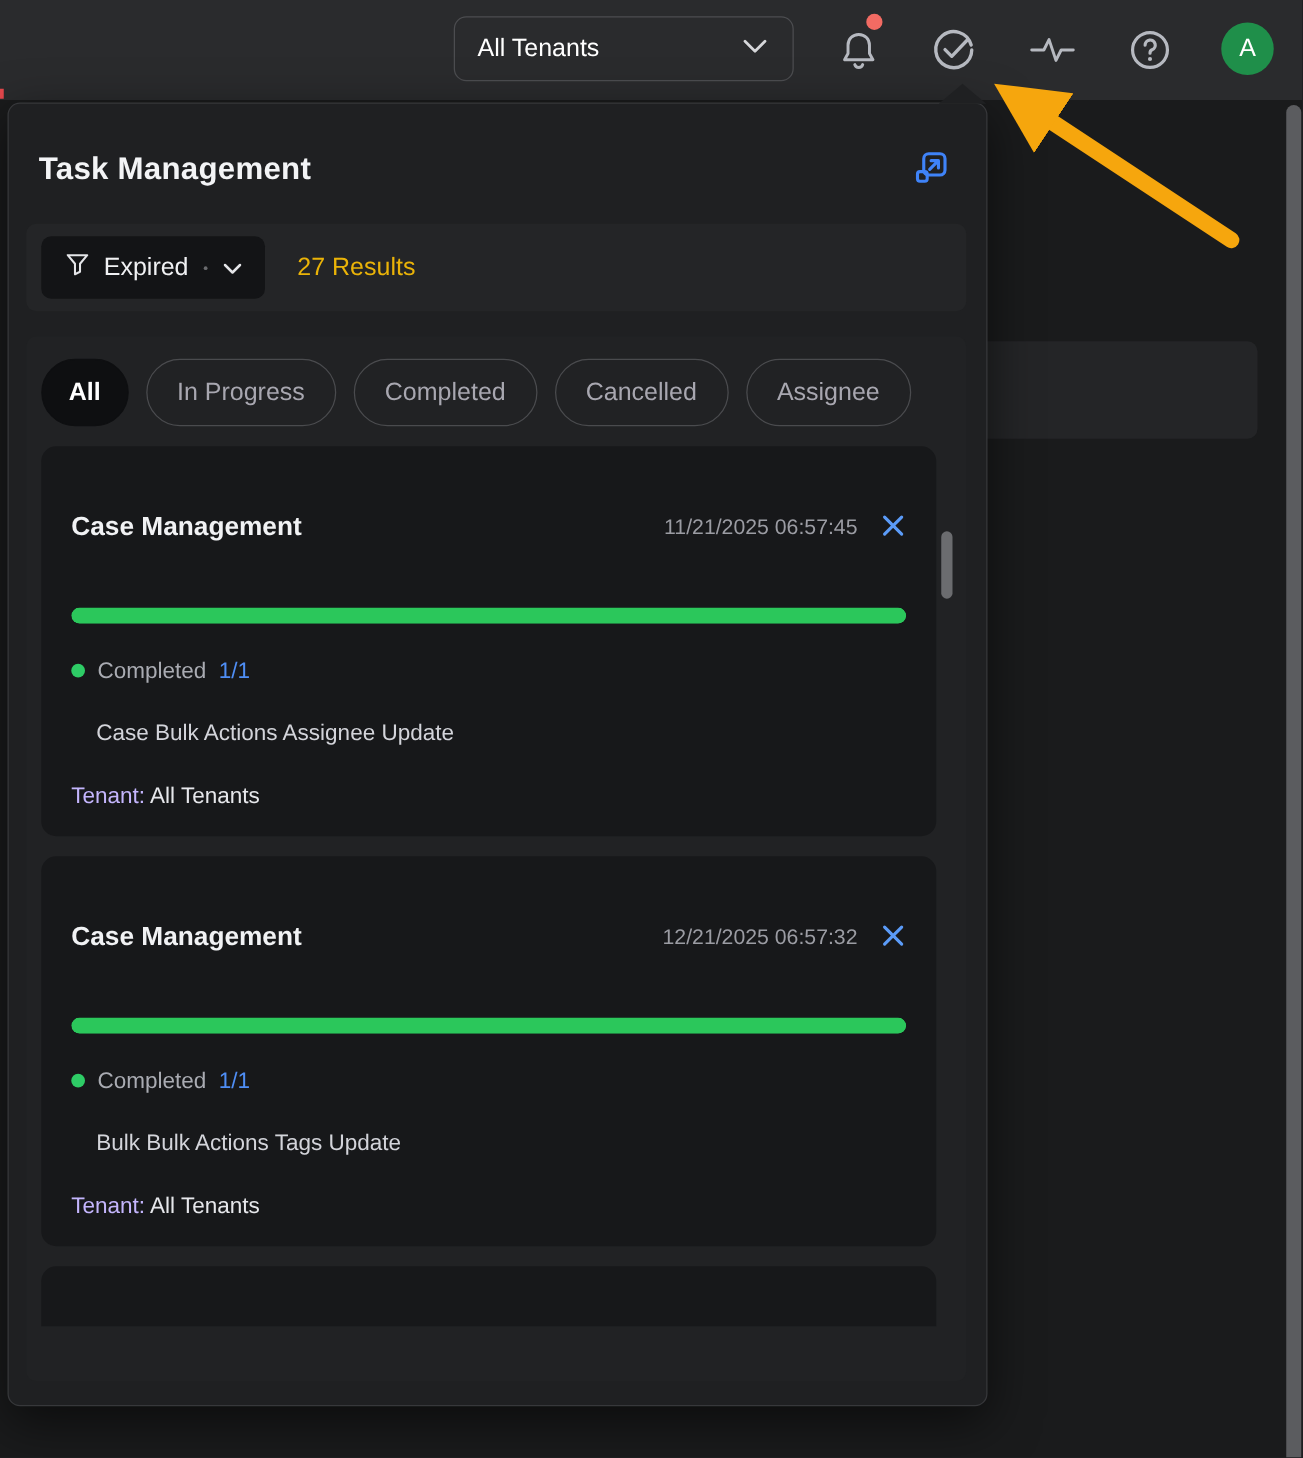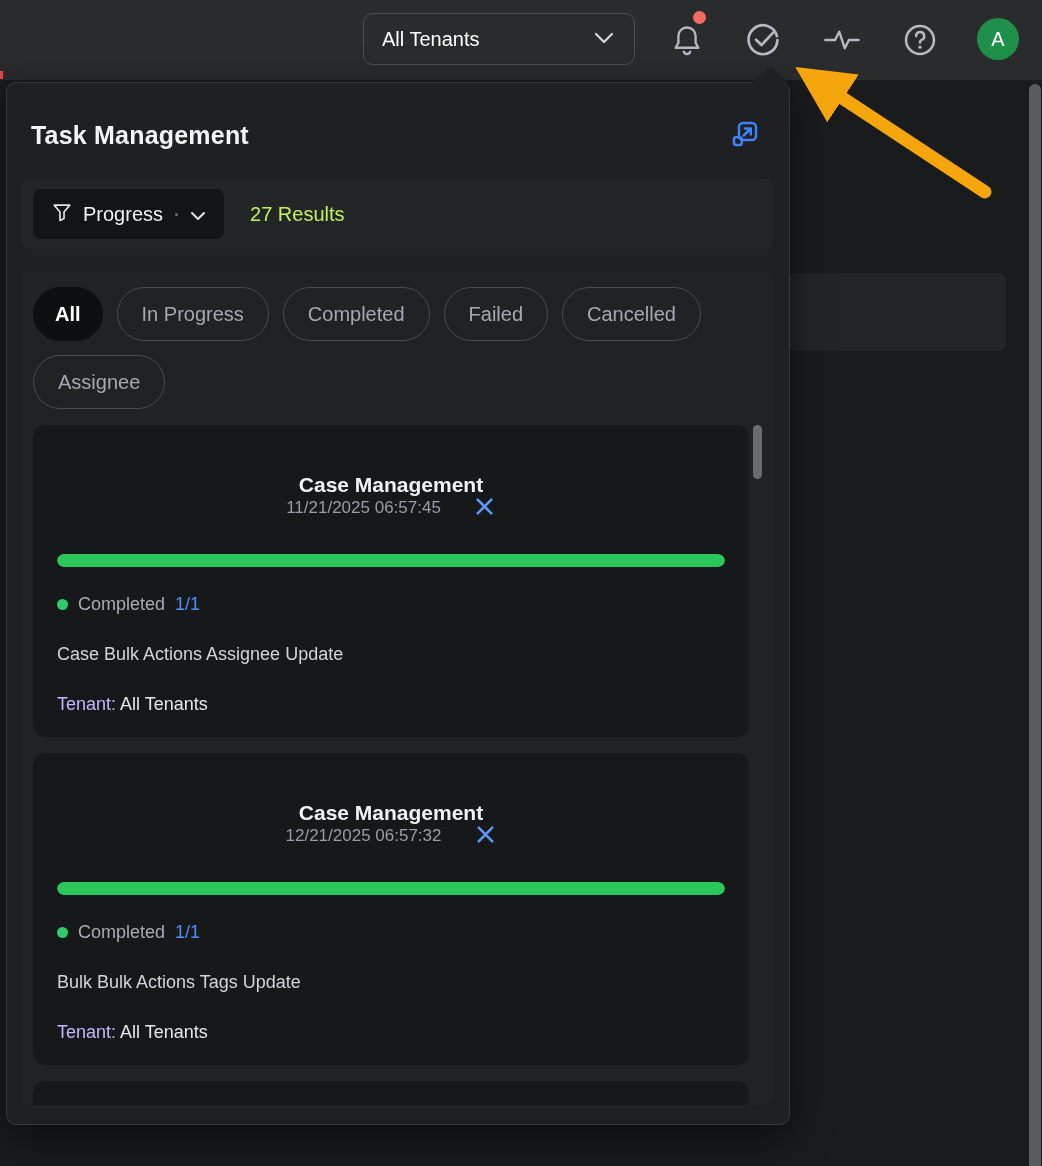--- a/index.html
+++ b/index.html
@@ -72,21 +72,21 @@
     position:absolute; left:14px; top:96px; width:752px; height:70px;
     background:#242527; border-radius:8px;
     display:flex; align-items:center; gap:26px; padding:0 12px;
   }
   .filters-btn {
     height:50px; background:#131416; border:none; border-radius:8px;
     display:flex; align-items:center; gap:10px; padding:0 18px;
     color:#f0f1f3; font-size:20px; cursor:pointer; font-family:inherit;
   }
   .filters-sep { width:3px; height:3px; border-radius:50%; background:#6a6b6e; margin:0 2px; }
-  .results-count { font-size:20px; color:#bef264; }
+  .results-count { font-size:20px; color:#eab308; }
 
   .list-wrap {
     position:absolute; left:14px; top:186px; width:752px; height:836px;
     background:#212224; border-radius:8px; overflow:hidden;
     padding:18px 12px 0 12px;
   }
   .chips { display:flex; flex-wrap:wrap; gap:14px; width:700px; }
   .chip {
     height:54px; border-radius:27px; border:1px solid #4a4b4e;
     background:transparent; color:#a8a7b0; font-size:20px;
@@ -97,32 +97,32 @@
     background:#0e0f11; border-color:#0e0f11; color:#ffffff; font-weight:bold;
     padding:0 21px;
   }
 
   .cards { margin-top:16px; }
   .task-card {
     width:716px; height:312px; background:#17181a; border-radius:12px;
     padding:48px 24px 0 24px; margin-bottom:16px;
   }
   .task-card.partial { height:40px; margin-bottom:0; border-radius:12px 12px 0 0; }
-  .card-head { display:flex; align-items:center; justify-content:space-between; height:34px;flex-direction:column; }
+  .card-head { display:flex; align-items:center; justify-content:space-between; height:34px; }
   .card-title { font-size:21px; font-weight:bold; color:#f1f2f4; }
-  .card-head-right { display:flex; align-items:center; gap:33px; }
+  .card-head-right { display:flex; align-items:center; gap:17px; }
   .card-time { font-size:17px; color:#9b9ca3; }
   .close-btn { background:none; border:none; cursor:pointer; width:22px; height:22px; display:flex; align-items:center; justify-content:center; }
   .progress-track { margin-top:47px; height:13px; border-radius:7px; background:#17181a; overflow:hidden; }
   .progress-fill { height:100%; border-radius:7px; background:#2bc75b; }
   .status-row { margin-top:25px; height:24px; display:flex; align-items:center; gap:10px; font-size:18px; }
   .status-dot { width:11px; height:11px; border-radius:50%; background:#2ecc66; }
   .status-label { color:#a9abb2; }
   .status-count { color:#4f8ef5; }
-  .task-desc { margin-top:26px; height:24px; font-size:18px; color:#d3d4da; line-height:24px; }
+  .task-desc { margin-top:26px; height:24px; font-size:18px; color:#d3d4da; line-height:24px;margin-left:20px; }
   .tenant-row { margin-top:26px; height:24px; font-size:18px; line-height:24px; }
   .tenant-label { color:#c4b5fd;margin-top:16px; }
   .tenant-value { color:#e6e7eb; }
 
   .list-scrollbar {
     position:absolute; right:11px; top:156px; width:9px; height:54px;
     background:#6b6c6f; border-radius:5px; cursor:pointer;
   }
 
   
@@ -203,37 +203,36 @@
     </button>
   </div>
 
   <div class="filter-bar">
     <button class="filters-btn">
       <span>
         <svg width="22" height="22" viewBox="0 0 24 24">
           <path d="M3.5 4.5 H20.5 L14.2 12 V19 L9.8 21.2 V12 Z" fill="none" stroke="#e4e5e8" stroke-width="1.8" stroke-linejoin="round"></path>
         </svg>
       </span>
-      <span>Progress</span>
+      <span>Expired</span>
       <span class="filters-sep"></span>
       <span>
         <svg width="16" height="10" viewBox="0 0 16 10">
             <polyline points="2,2 8,8 14,2" fill="none" stroke="#e4e5e8" stroke-width="2" stroke-linecap="round" stroke-linejoin="round"></polyline>
           </svg>
       </span>
     </button>
     <span class="results-count">27 Results</span>
   </div>
 
   <div class="list-wrap">
     <div class="chips">
       <button class="chip selected">All</button>
       <button class="chip">In Progress</button>
       <button class="chip">Completed</button>
-      <button class="chip">Failed</button>
       <button class="chip">Cancelled</button>
       <button class="chip">Assignee</button>
     </div>
 
     <div class="cards">
 
       <article class="task-card">
         <div class="card-head">
           <span class="card-title">Case Management</span>
           <span class="card-head-right">

